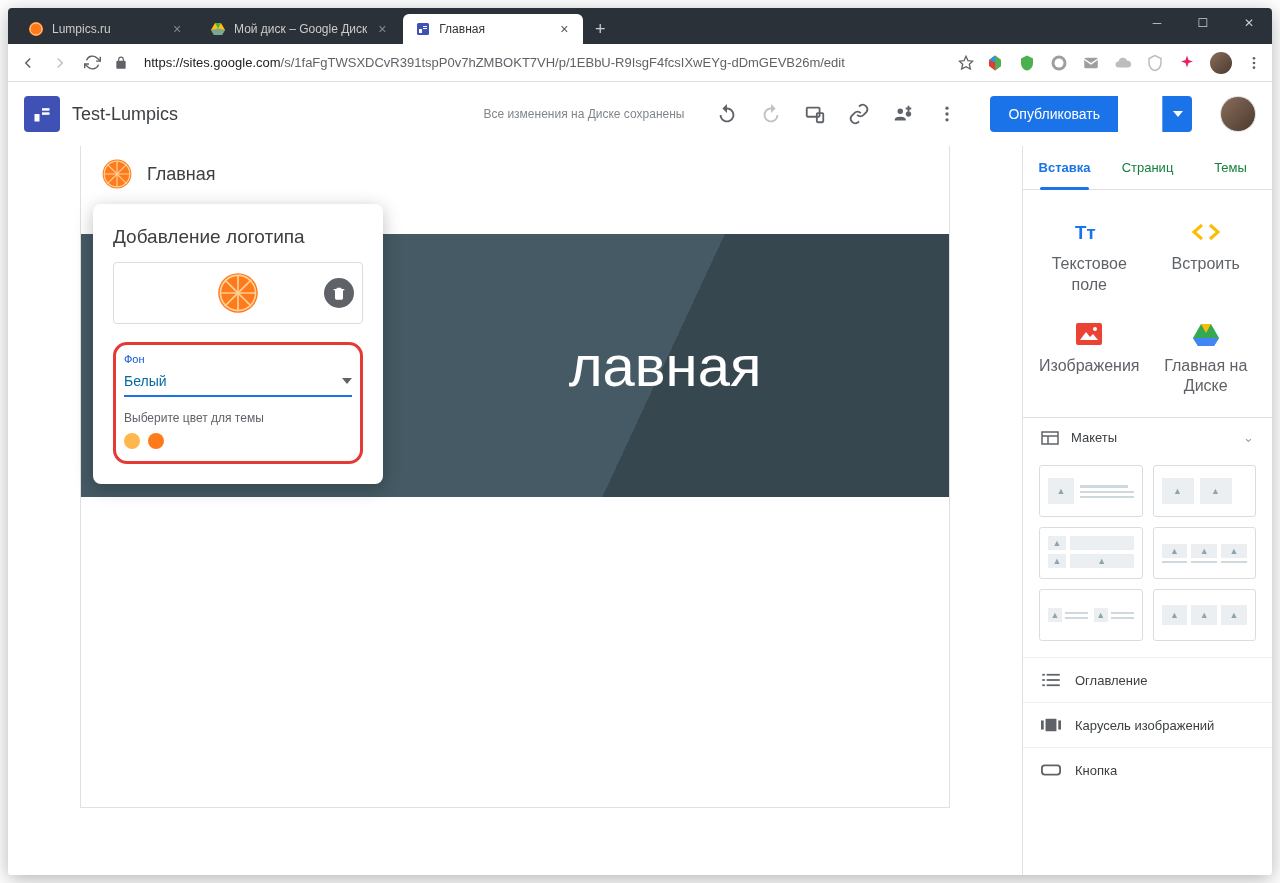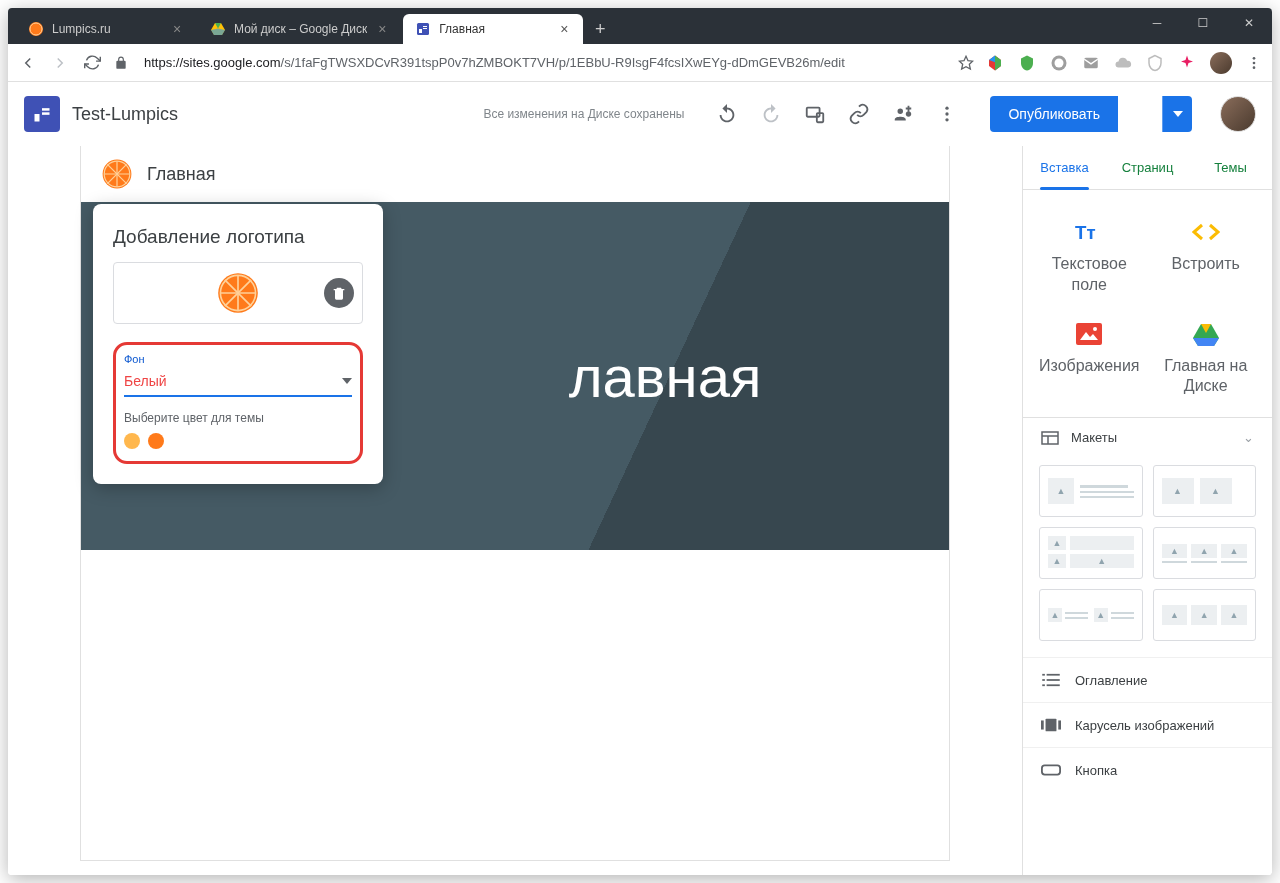--- a/index.html
+++ b/index.html
@@ -33,44 +33,44 @@
 .publish-group { display:flex; margin-left:20px;gap:44px; }
 .publish-btn { background:#1a73e8; color:#fff; border:none; height:36px; padding:0 18px; border-radius:4px 0 0 4px; font-size:14px; cursor:pointer;}
 .publish-drop { background:#1a73e8; color:#fff; border:none; height:36px; width:30px; border-radius:0 4px 4px 0; border-left:1px solid rgba(255,255,255,0.3); cursor:pointer; display:flex; align-items:center; justify-content:center;}
 .avatar { width:36px; height:36px; border-radius:50%; background:linear-gradient(135deg,#8a6d5b,#4a3a2e); margin-left:16px; border:1px solid #ddd;}
 .workspace { flex:1; display:flex; overflow:hidden;}
 .canvas-area { flex:1; background:#fff; display:flex; justify-content:center; align-items:flex-start; padding:0 20px; overflow:hidden;}
 .site-canvas { width:870px; background:#fff; border:1px solid #e0e0e0; border-top:none; position:relative;}
 .site-topbar { height:56px; display:flex; align-items:center; padding:0 20px; gap:14px; background:#fff;}
 .orange-logo { width:32px; height:32px; }
 .site-name { font-size:18px; color:#3c4043;}
-.site-hero { height:348px; background:linear-gradient(115deg,#455a64 0%,#455a64 65%,#37474f 65%,#37474f 100%); display:flex; align-items:center; justify-content:center; padding-left:300px;}
+.site-hero { height:263px; background:linear-gradient(115deg,#455a64 0%,#455a64 65%,#37474f 65%,#37474f 100%); display:flex; align-items:center; justify-content:center; padding-left:300px;margin-top:32px;}
 .hero-text { font-size:58px; color:#fff; font-weight:400; letter-spacing:0px;}
 .site-body { height:310px; background:#fff;}
 .popup-card { position:absolute; left:12px; top:58px; width:290px; background:#fff; border-radius:8px; box-shadow:0 4px 18px rgba(0,0,0,0.25); padding:22px 20px 20px;}
 .popup-title { font-size:19px; color:#3c4043; margin-bottom:14px; font-weight:400;}
 .popup-desc { font-size:11.5px; color:#5f6368; line-height:1.5; margin-bottom:12px;}
 .popup-desc a { color:#5f6368; text-decoration:underline; cursor:pointer;}
 .logo-preview { height:62px; border:1px solid #dadce0; border-radius:4px; display:flex; align-items:center; justify-content:center; position:relative; margin-bottom:18px;}
 .logo-preview .del-btn { position:absolute; right:8px; top:50%; transform:translateY(-50%); width:30px; height:30px; border-radius:50%; background:#5f6368; display:flex; align-items:center; justify-content:center; cursor:pointer;}
 .logo-preview .del-btn svg { width:16px; height:16px; fill:#fff;}
 .highlight-box { border:3px solid #e53935; border-radius:14px; padding:8px 8px 12px; }
 .field-label { font-size:11px; color:#0b57d0; margin-bottom:4px;}
 .select-row { display:flex; align-items:center; justify-content:space-between; border-bottom:2px solid #1a73e8; padding:4px 0 6px; margin-bottom:14px; cursor:pointer;}
-.select-val { font-size:14px; color:#ef4444;}
+.select-val { font-size:14px; color:#0369a1;}
 .select-arrow { width:0; height:0; border-left:5px solid transparent; border-right:5px solid transparent; border-top:6px solid #5f6368;}
 .color-label { font-size:12px; color:#5f6368; margin-bottom:8px;}
 .color-dots { display:flex; gap:8px;}
 .color-dot { width:16px; height:16px; border-radius:50%;}
 .color-dot.light { background:#ffb74d;}
 .color-dot.dark { background:#ff7a1a;}
 .side-panel { width:250px; border-left:1px solid #e0e0e0; background:#fff; display:flex; flex-direction:column; overflow-y:auto;}
 .side-tabs { display:flex; border-bottom:1px solid #e0e0e0;}
 .side-tab { flex:1; text-align:center; padding:14px 4px; font-size:13px; color:#15803d; cursor:pointer; position:relative;}
-.side-tab.active { color:#1a73e8; font-weight:400;}
+.side-tab.active { color:#1a73e8; font-weight:700;}
 .side-tab.active::after { content:''; position:absolute; bottom:-1px; left:20%; right:20%; height:3px; background:#1a73e8; border-radius:2px;}
 .insert-grid { display:grid; grid-template-columns:1fr 1fr; padding:18px 10px 10px; gap:4px;}
 .insert-item { display:flex; flex-direction:column; align-items:center; gap:8px; padding:10px 4px; cursor:pointer;}
 .insert-item .ico { width:28px; height:28px; display:flex; align-items:center; justify-content:center;}
 .insert-item .lbl { font-size:16px; color:#5f6368; text-align:center; line-height:1.3;}
 .section-header { display:flex; align-items:center; gap:12px; padding:12px 18px; font-size:13px; color:#3c4043; border-top:1px solid #e0e0e0;}
 .section-header .chev { margin-left:auto; color:#9aa0a6;}
 .layouts-grid { display:grid; grid-template-columns:1fr 1fr; gap:10px; padding:8px 16px 16px;}
 .layout-thumb { height:52px; border:1px solid #dadce0; border-radius:3px; background:#fff; cursor:pointer; padding:8px; display:flex; gap:6px; align-items:center;}
 .thumb-img { background:#eceff1; display:flex; align-items:center; justify-content:center; font-size:9px; color:#90a4ae;}

